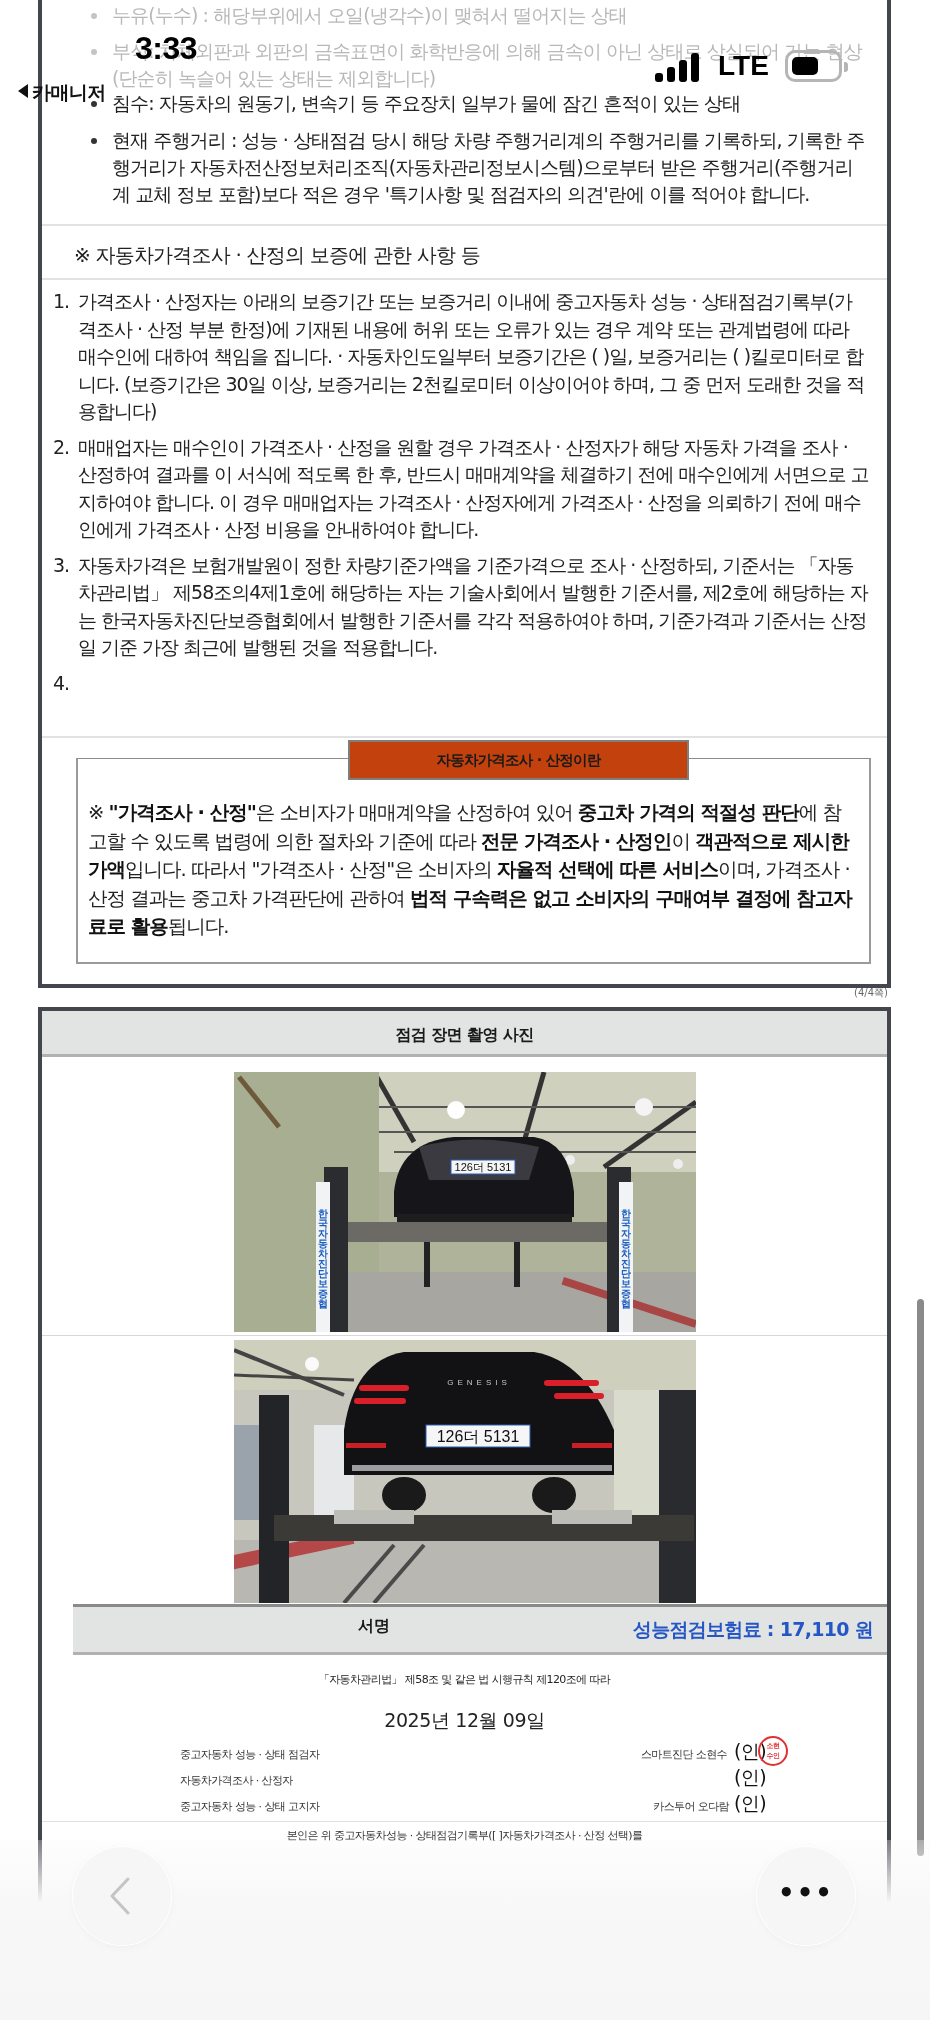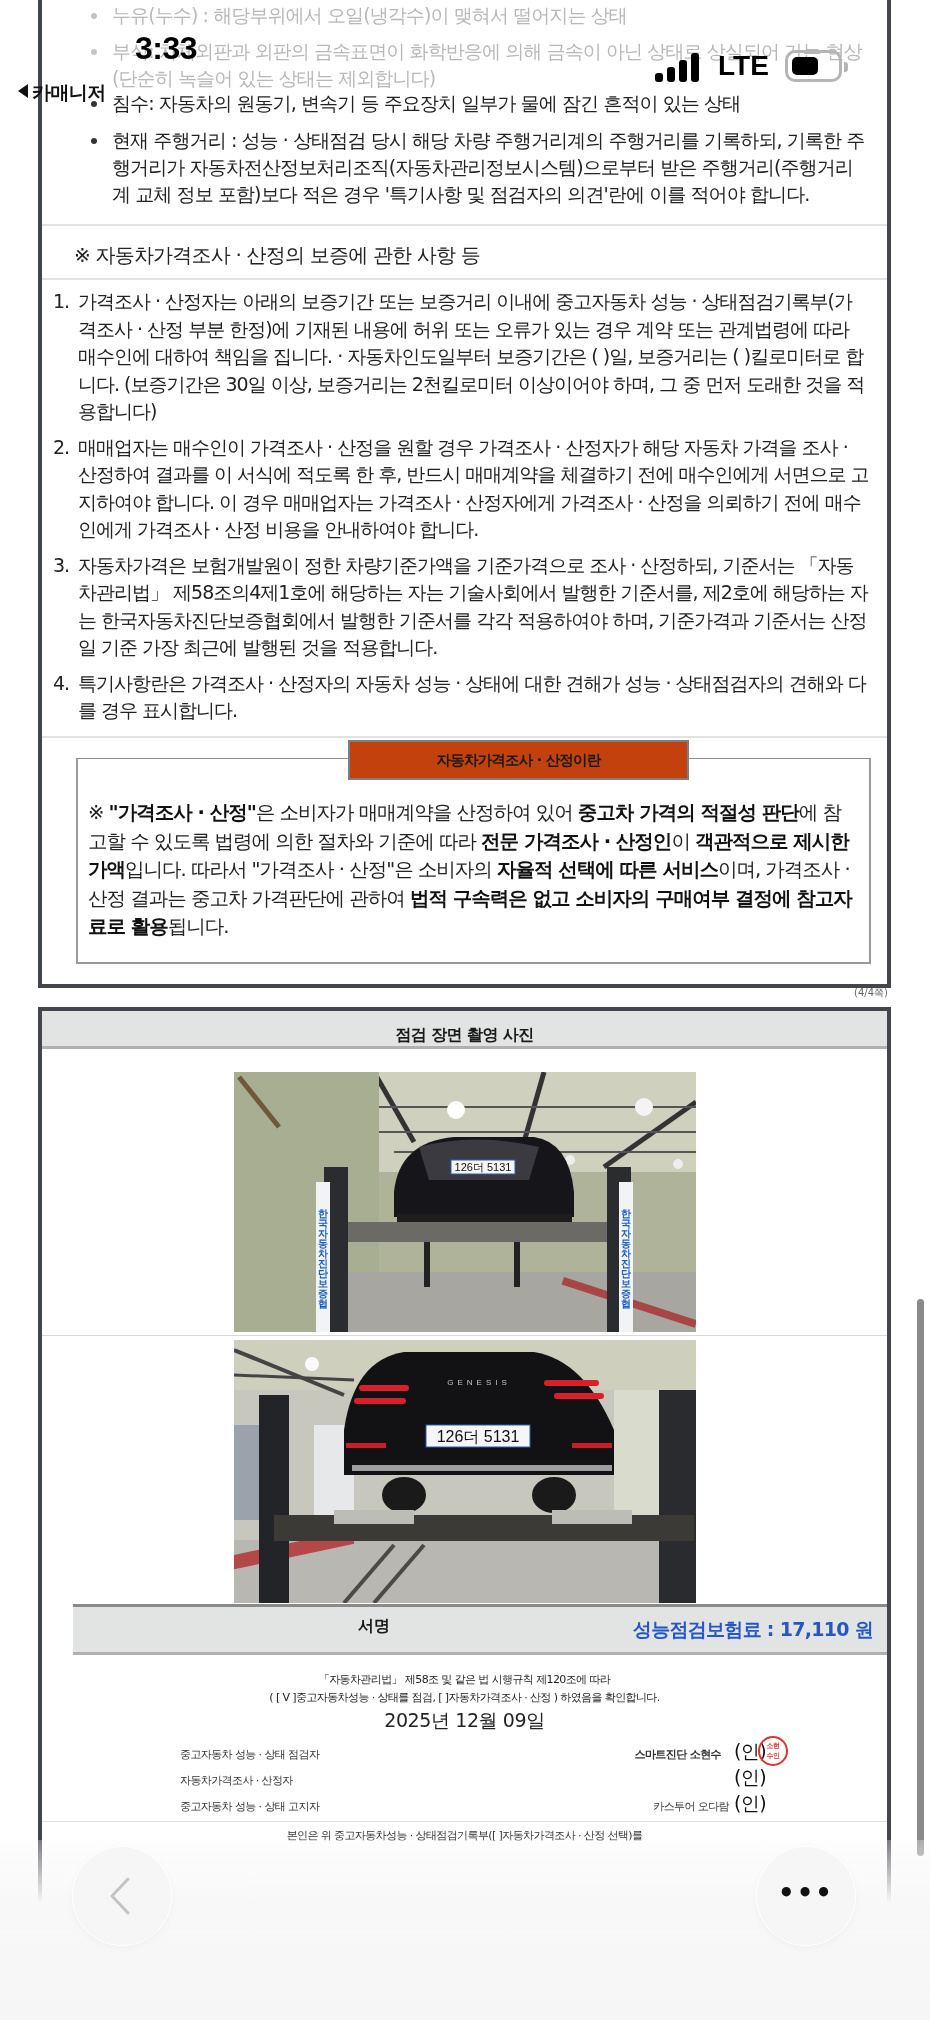--- a/index.html
+++ b/index.html
@@ -44,21 +44,21 @@
   }
   .definition-body b { font-weight: bold; color: #111; }
   .page-num { position: absolute; right: 42px; top: 986px; font-size: 10px; color: #666; text-align: center; }
 
   
   .photo-box {
     position: absolute; left: 38px; top: 1007px; width: 853px; height: 1000px;
     border: 4px solid #43464d; border-bottom: none; background: #fff;
   }
   .photo-header {
-    position: absolute; left: 0; right: 0; top: 0; height: 38px; background: #e2e3e3;
+    position: absolute; left: 0; right: 0; top: 0; height: 46px; background: #e2e3e3;
     border-bottom: 3px solid #b1b1b1; text-align: center; line-height: 48px;
     font-size: 16px; font-weight: bold; letter-spacing: -0.6px;
   }
   .photo {
     position: absolute; left: 192px; width: 462px; overflow: hidden; background: #6f7465;
   }
   .photo-1 { top: 61px; height: 260px; }
   .photo-2 { top: 329px; height: 263px; }
   .photo-divider { position: absolute; left: 0; right: 0; top: 324px; height: 1px; background: #d8d8d8; }
 
@@ -140,21 +140,20 @@
       <div class="num-item">
         <span class="n">2.</span>
         <span>매매업자는 매수인이 가격조사 · 산정을 원할 경우 가격조사 · 산정자가 해당 자동차 가격을 조사 · 산정하여 결과를 이 서식에 적도록 한 후, 반드시 매매계약을 체결하기 전에 매수인에게 서면으로 고지하여야 합니다. 이 경우 매매업자는 가격조사 · 산정자에게 가격조사 · 산정을 의뢰하기 전에 매수인에게 가격조사 · 산정 비용을 안내하여야 합니다.</span>
       </div>
       <div class="num-item">
         <span class="n">3.</span>
         <span>자동차가격은 보험개발원이 정한 차량기준가액을 기준가격으로 조사 · 산정하되, 기준서는 「자동차관리법」 제58조의4제1호에 해당하는 자는 기술사회에서 발행한 기준서를, 제2호에 해당하는 자는 한국자동차진단보증협회에서 발행한 기준서를 각각 적용하여야 하며, 기준가격과 기준서는 산정일 기준 가장 최근에 발행된 것을 적용합니다.</span>
       </div>
       <div class="num-item">
         <span class="n">4.</span>
-        <span>특기사항란은 가격조사 · 산정자의 자동차 성능 · 상태에 대한 견해가 성능 · 상태점검자의 견해와 다를 경우 표시합니다.</span>
       </div>
     </div>
 
     <div class="sep" style="top:746px;"></div>
 
     <div class="definition-frame">
       <div class="definition-tab">자동차가격조사 · 산정이란</div>
       <div class="definition-body">
         <span>※ </span><b>"가격조사 · 산정"</b><span>은 소비자가 매매계약을 산정하여 있어 </span><b>중고차 가격의 적절성 판단</b><span>에 참고할 수 있도록 법령에 의한 절차와 기준에 따라 </span><b>전문 가격조사 · 산정인</b><span>이 </span><b>객관적으로 제시한 가액</b><span>입니다. 따라서 "가격조사 · 산정"은 소비자의 </span><b>자율적 선택에 따른 서비스</b><span>이며, 가격조사 · 산정 결과는 중고차 가격판단에 관하여 </span><b>법적 구속력은 없고 소비자의 구매여부 결정에 참고자료로 활용</b><span>됩니다.</span>
       </div>
@@ -236,27 +235,26 @@
       </svg>
     </div>
 
     <div class="sign-header">
       <div class="sign-title">서명</div>
       <div class="insurance-fee">성능점검보험료 : 17,110 원</div>
     </div>
 
     <div class="confirm-text">
       <div>「자동차관리법」 제58조 및 같은 법 시행규칙 제120조에 따라</div>
-      <div>( [ V ]중고자동차성능 · 상태를 점검, [   ]자동차가격조사 · 산정 ) 하였음을 확인합니다.</div>
     </div>
     <div class="confirm-date">2025년 12월 09일</div>
 
     <div class="signer-row" style="top:730px;">
       <span class="role">중고자동차 성능 · 상태 점검자</span>
-      <span class="name" style="right:166px;font-weight:bold;">스마트진단 소현수</span>
+      <span class="name" style="right:160px;">스마트진단 소현수</span>
       <span class="seal">(인)</span>
       <span class="stamp">소현<br>수인</span>
     </div>
     <div class="signer-row" style="top:756px;">
       <span class="role">자동차가격조사 · 산정자</span>
       <span class="name"></span>
       <span class="seal">(인)</span>
     </div>
     <div class="signer-row" style="top:782px;">
       <span class="role">중고자동차 성능 · 상태 고지자</span>

